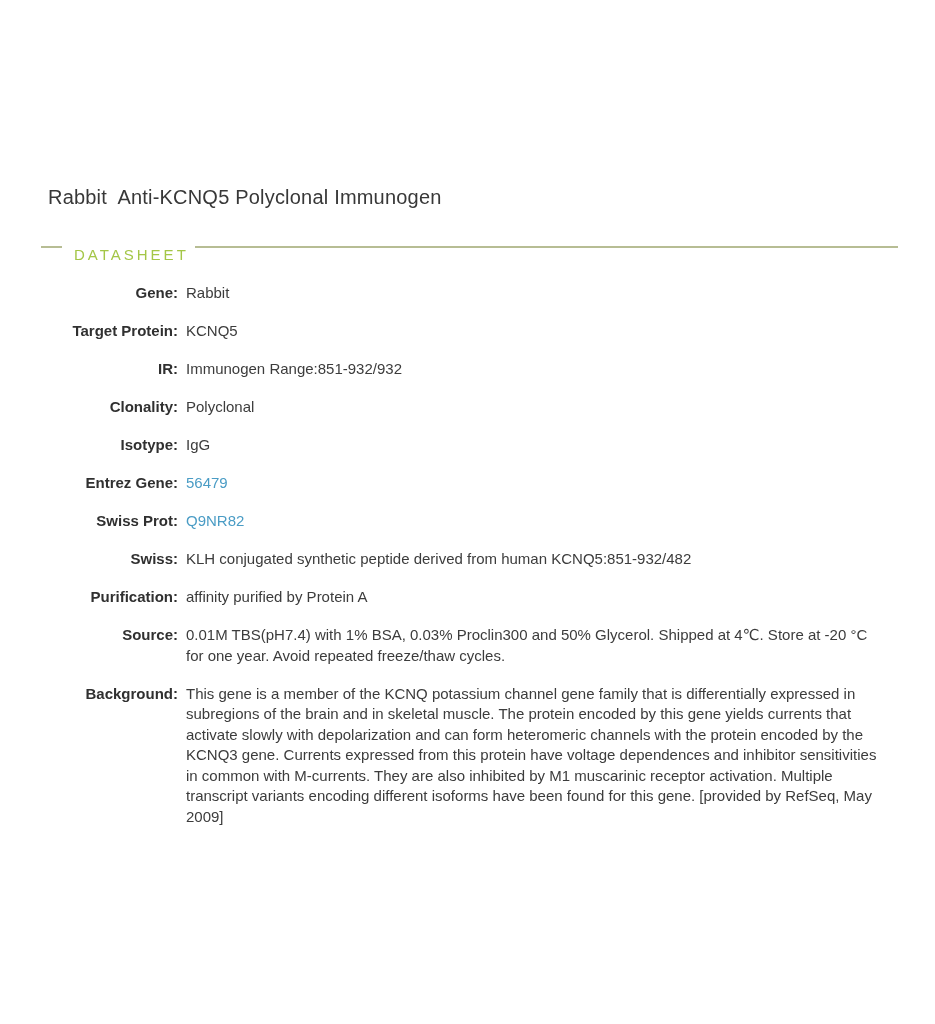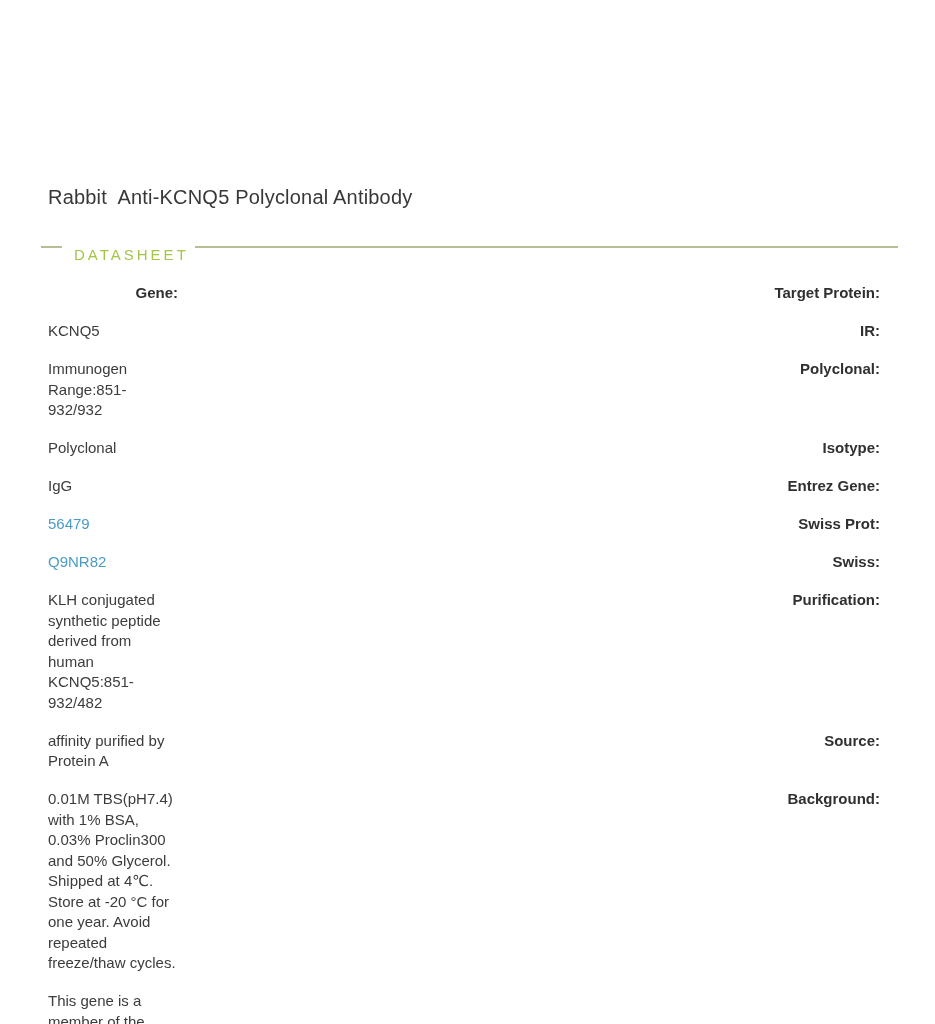--- a/index.html
+++ b/index.html
@@ -86,35 +86,36 @@
     color: var(--link-blue);
     text-decoration: none;
     cursor: pointer;
   }
 </style>
 </head>
 <body>
 
 <div class="page">
 
-  <h1 class="title">Rabbit  Anti-KCNQ5 Polyclonal Antibody</h1>
+  <h1 class="title">Rabbit  Anti-KCNQ5 Polyclonal Immunogen</h1>
 
   <div class="section-header">
     <span class="rule-short"></span>
     <span class="section-heading-text">DATASHEET</span>
     <span class="rule-long"></span>
   </div>
 
   <div class="datasheet-table">
       <div class="cell-label">Gene:</div>
+      <div class="cell-value">Rabbit</div>
       <div class="cell-label">Target Protein:</div>
       <div class="cell-value">KCNQ5</div>
       <div class="cell-label">IR:</div>
       <div class="cell-value">Immunogen Range:851-932/932</div>
-      <div class="cell-label">Polyclonal:</div>
+      <div class="cell-label">Clonality:</div>
       <div class="cell-value">Polyclonal</div>
       <div class="cell-label">Isotype:</div>
       <div class="cell-value">IgG</div>
       <div class="cell-label">Entrez Gene:</div>
       <div class="cell-value"><a class="link" href="#">56479</a></div>
       <div class="cell-label">Swiss Prot:</div>
       <div class="cell-value"><a class="link" href="#">Q9NR82</a></div>
       <div class="cell-label">Swiss:</div>
       <div class="cell-value">KLH conjugated synthetic peptide derived from human KCNQ5:851-932/482</div>
       <div class="cell-label">Purification:</div>

